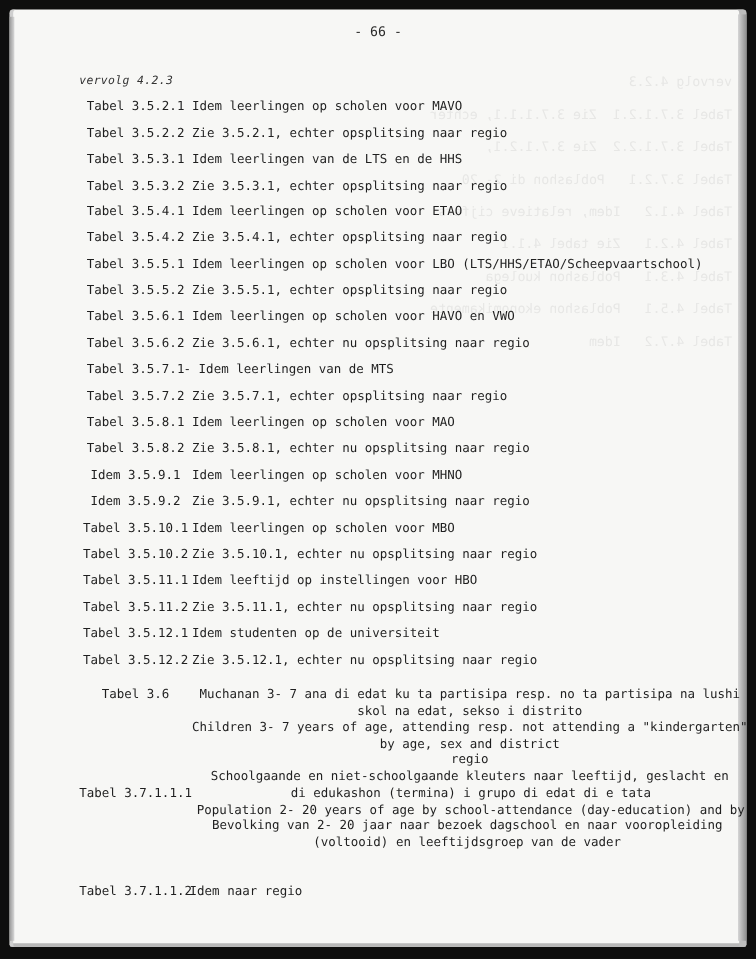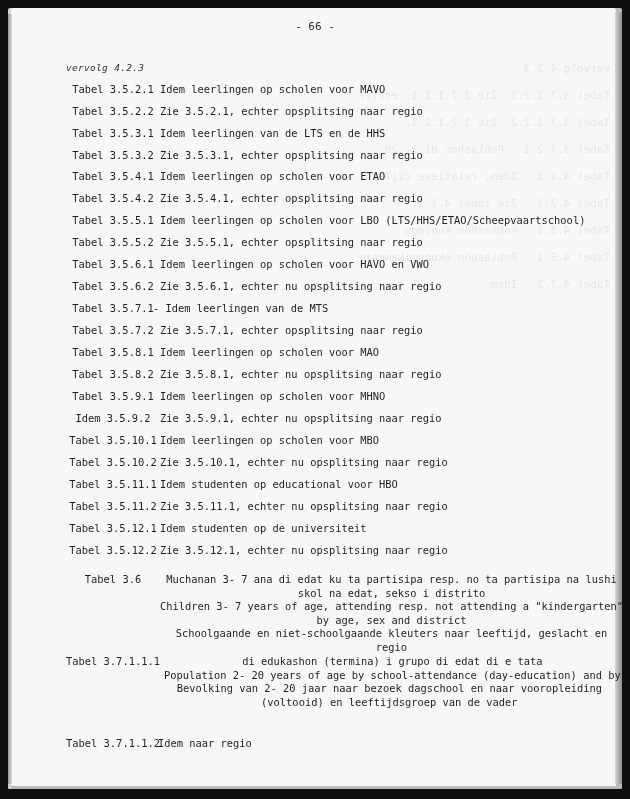--- a/index.html
+++ b/index.html
@@ -152,53 +152,53 @@
 <div class="entry" style="top:324px">
   <span class="code">Tabel 3.5.7.2</span><span class="desc">Zie 3.5.7.1, echter opsplitsing naar regio</span>
 </div>
 <div class="entry" style="top:346px">
   <span class="code">Tabel 3.5.8.1</span><span class="desc">Idem leerlingen op scholen voor MAO</span>
 </div>
 <div class="entry" style="top:368px">
   <span class="code">Tabel 3.5.8.2</span><span class="desc">Zie 3.5.8.1, echter nu opsplitsing naar regio</span>
 </div>
 <div class="entry" style="top:390px">
-  <span class="code">Tabel 3.5.9.1</span><span class="desc">Idem leerlingen op scholen voor MHNO</span>
+  <span class="code">Idem 3.5.9.1</span><span class="desc">Idem leerlingen op scholen voor MHNO</span>
 </div>
 <div class="entry" style="top:412px">
   <span class="code">Idem 3.5.9.2</span><span class="desc">Zie 3.5.9.1, echter nu opsplitsing naar regio</span>
 </div>
 <div class="entry" style="top:434px">
   <span class="code">Tabel 3.5.10.1</span><span class="desc">Idem leerlingen op scholen voor MBO</span>
 </div>
 <div class="entry" style="top:456px">
   <span class="code">Tabel 3.5.10.2</span><span class="desc">Zie 3.5.10.1, echter nu opsplitsing naar regio</span>
 </div>
 <div class="entry" style="top:478px">
-  <span class="code">Tabel 3.5.11.1</span><span class="desc">Idem studenten op educational voor HBO</span>
+  <span class="code">Tabel 3.5.11.1</span><span class="desc">Idem leeftijd op instellingen voor HBO</span>
 </div>
 <div class="entry" style="top:500px">
   <span class="code">Tabel 3.5.11.2</span><span class="desc">Zie 3.5.11.1, echter nu opsplitsing naar regio</span>
 </div>
 <div class="entry" style="top:522px">
   <span class="code">Tabel 3.5.12.1</span><span class="desc">Idem studenten op de universiteit</span>
 </div>
 <div class="entry" style="top:544px">
   <span class="code">Tabel 3.5.12.2</span><span class="desc">Zie 3.5.12.1, echter nu opsplitsing naar regio</span>
 </div>
 
 <div class="entry multi" style="top:573px">
   <span class="code">Tabel 3.6</span>
   <div class="desc-block">
     <span class="desc-line">Muchanan 3- 7 ana di edat ku ta partisipa resp. no ta partisipa na lushi</span>
     <span class="desc-line">skol na edat, sekso i distrito</span>
     <span class="desc-line">Children 3- 7 years of age, attending resp. not attending a "kindergarten"</span>
     <span class="desc-line">by age, sex and district</span>
+    <span class="desc-line">regio</span>
     <span class="desc-line">Schoolgaande en niet-schoolgaande kleuters naar leeftijd, geslacht en</span>
-    <span class="desc-line">regio</span>
   </div>
 </div>
 
 <div class="entry multi wide" style="top:655px">
   <span class="code">Tabel 3.7.1.1.1</span>
   <div class="desc-block">
     <span class="desc-line" style="padding-left:6px">di edukashon (termina) i grupo di edat di e tata</span>
     <span class="desc-line" style="padding-left:6px">Population 2- 20 years of age by school-attendance (day-education) and by</span>
     <span class="desc-line">Bevolking van 2- 20 jaar naar bezoek  dagschool en naar vooropleiding</span>
     <span class="desc-line">(voltooid) en leeftijdsgroep van de vader</span>

